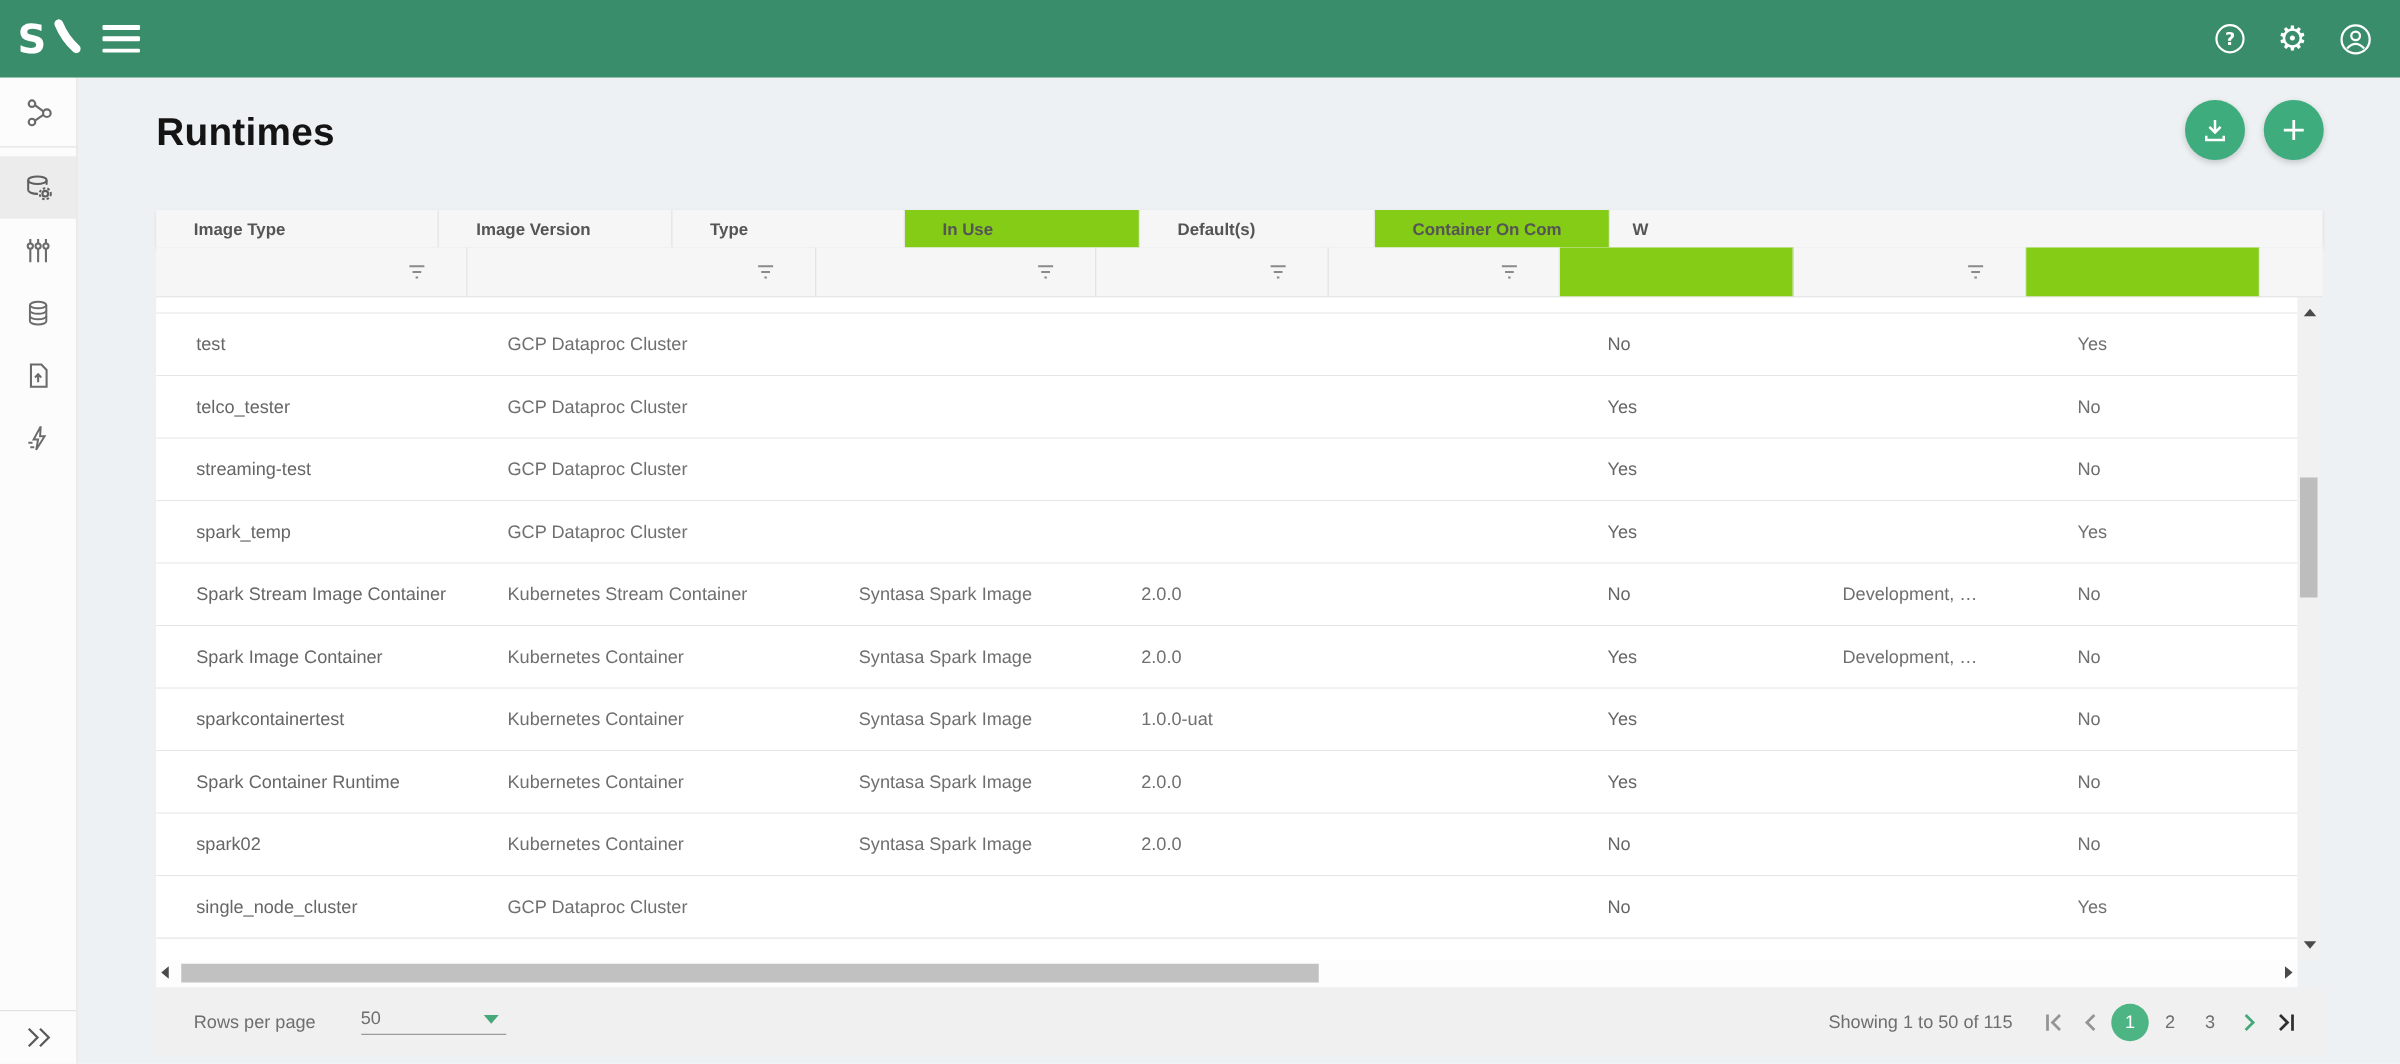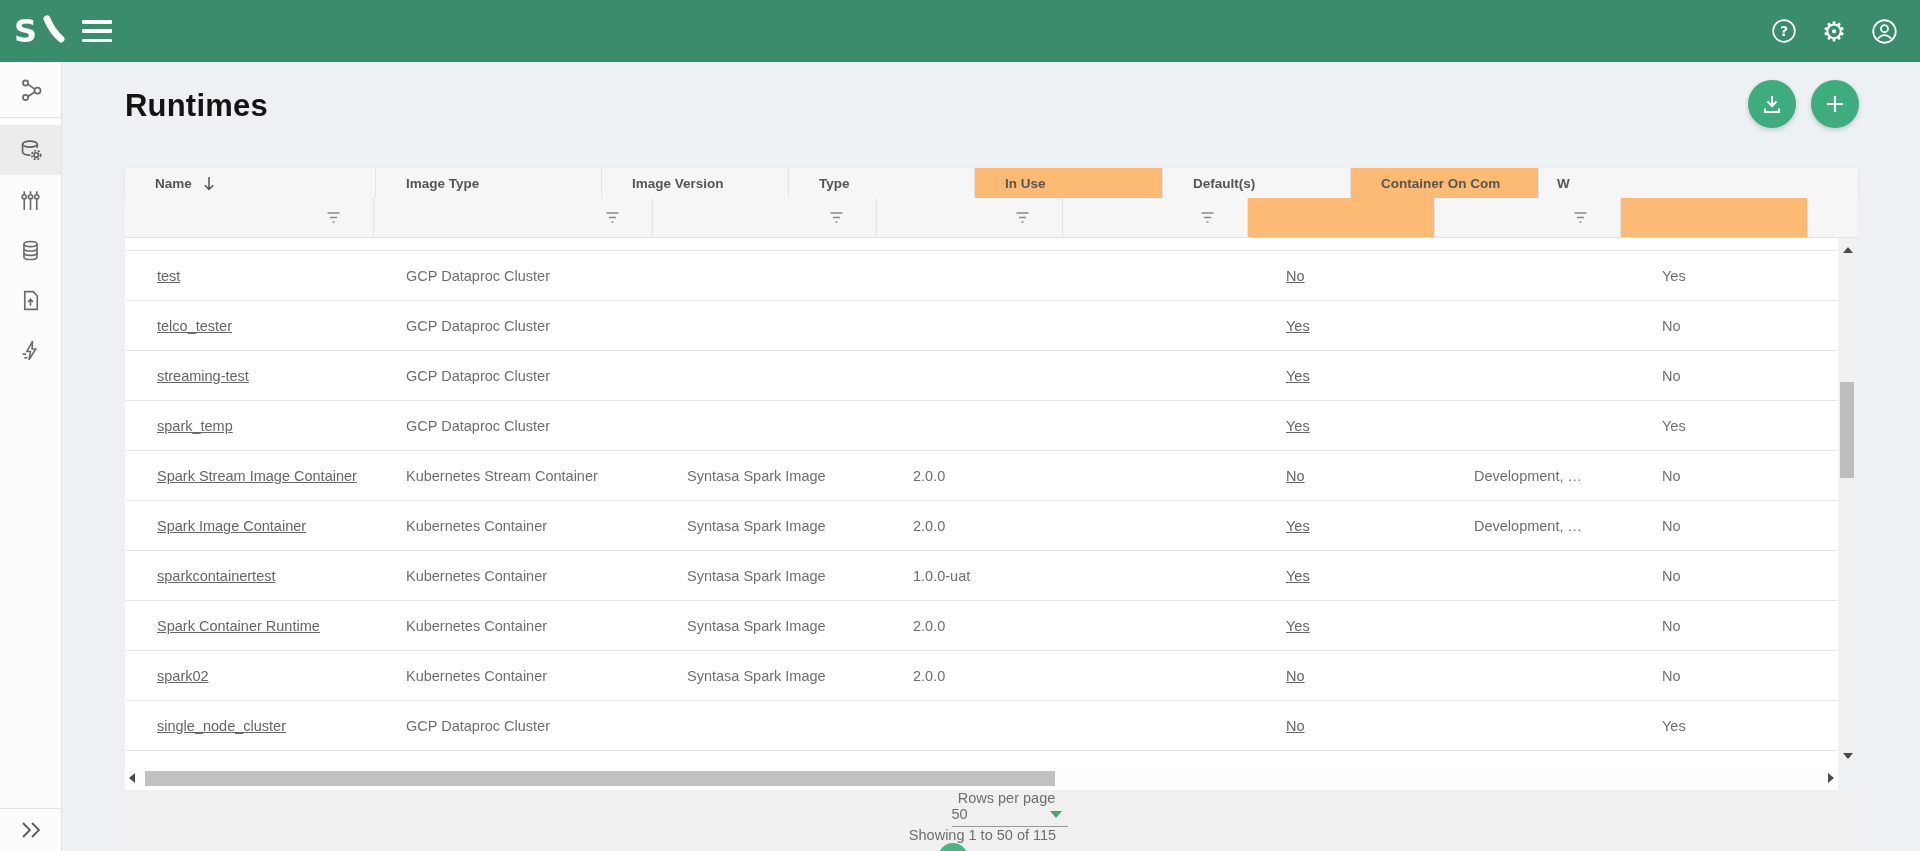--- a/index.html
+++ b/index.html
@@ -30,45 +30,45 @@
   .fab { position:absolute; top:80px; width:48px; height:48px; border-radius:50%; background:#3fac7d; border:none; display:flex; align-items:center; justify-content:center; cursor:pointer; box-shadow:0 2px 5px rgba(0,0,0,.18); }
   .fab.download { left:1748px; }
   .fab.add { left:1811px; }
 
   
   .card { position:absolute; left:125px; top:168px; width:1733px; height:677px; z-index:10; }
   .thead { position:absolute; top:0; left:0; width:1733px; height:30px; display:flex; background:#f6f6f6; box-shadow:0 1px 3px rgba(0,0,0,.07); }
   .tfilter { position:absolute; top:30px; left:0; width:1733px; height:40px; display:flex; background:#f6f6f6; border-bottom:1px solid #e2e2e2; }
   .hcell { height:100%; display:flex; align-items:center; padding-left:30px; border-right:1px solid #e4e4e4; font-size:13.5px; font-weight:700; color:#555; white-space:nowrap; overflow:hidden; cursor:pointer; }
   .fcell { height:100%; display:flex; align-items:center; justify-content:flex-end; padding-right:32px; border-right:1px solid #e4e4e4; }
-  .hl { background:#fdba74; }
+  .hl { background:#84cc16; }
   .c0{width:251px}.c1{width:281px}.c2{width:226px}.c3{width:187px}.c4{width:186px}.c5{width:188px}.c6{width:188px}.c7{width:188px}.c8{width:38px;border-right:none;padding-left:18px}
   .sort-icon { margin-left:10px; }
 
   .tbody { position:absolute; top:70px; left:0; width:1713px; height:530px; background:#fff; overflow:hidden; }
   .sliver { height:13px; border-bottom:1px solid #e6e6e6; }
   .tr { display:flex; height:50px; align-items:center; border-bottom:1px solid #e6e6e6; background:#fff; width:1713px; }
   .td { padding-left:30px; font-size:14.5px; color:#6f6f6f; white-space:nowrap; overflow:hidden; }
   .td.name { padding-left:32px; }
-  .td a { color:#666; text-decoration:underline; cursor:pointer; }
+  .td a { color:#666; cursor:pointer; }
 
   
   .vscroll { position:absolute; top:70px; left:1713px; width:18px; height:530px; background:#f1f1f1; }
   .vthumb { position:absolute; top:144px; left:2px; width:14px; height:96px; background:#bdbdbd; cursor:pointer; }
   .varrow { position:absolute; left:5px; width:0; height:0; border-left:5px solid transparent; border-right:5px solid transparent; cursor:pointer; }
   .varrow.up { top:9px; border-bottom:6px solid #4a4a4a; }
   .varrow.down { bottom:9px; border-top:6px solid #4a4a4a; }
   .hscroll { position:absolute; top:600px; left:0; width:1713px; height:22px; background:#fdfdfd; }
   .hthumb { position:absolute; top:3px; left:20px; width:910px; height:15px; background:#c1c1c1; cursor:pointer; }
   .harrow { position:absolute; top:5px; width:0; height:0; border-top:5px solid transparent; border-bottom:5px solid transparent; cursor:pointer; }
   .harrow.left { left:4px; border-right:6px solid #4a4a4a; }
   .harrow.right { right:4px; border-left:6px solid #4a4a4a; }
 
   
-  .tfoot { position:absolute; top:622px; left:0; width:1733px; height:55px; background:#f0f0f0; display:flex; align-items:center; font-size:14.5px; color:#6e6e6e;flex-direction:column; }
+  .tfoot { position:absolute; top:622px; left:0; width:1733px; height:55px; background:#f0f0f0; display:flex; align-items:center; font-size:14.5px; color:#6e6e6e; }
   .rpp-label { margin-left:30px; }
   .rpp-select { margin-left:36px; width:116px; border-bottom:1px solid #9a9a9a; display:flex; align-items:center; padding-bottom:4px; cursor:pointer;text-align:right; }
   .rpp-value { font-size:14.5px; color:#6e6e6e; }
   .rpp-caret { margin-left:auto; margin-right:6px; width:0; height:0; border-left:6px solid transparent; border-right:6px solid transparent; border-top:7px solid #46a878; }
   .foot-spacer { flex:1; }
   .showing { margin-right:18px; }
   .pager { display:flex; align-items:center; margin-right:14px; }
   .pg-btn { width:30px; height:30px; display:flex; align-items:center; justify-content:center; cursor:pointer; }
   .pg-num { width:30px; height:30px; display:flex; align-items:center; justify-content:center; font-size:14.5px; color:#6e6e6e; cursor:pointer; margin:0 1px; }
   .pg-num.active { background:#4db584; color:#fff; border-radius:50%; }
@@ -174,26 +174,20 @@
   </button>
   <button class="fab add">
     <svg width="24" height="24" viewBox="0 0 24 24" fill="none" stroke="#fff" stroke-width="2.2">
       <path d="M12 4 v16 M4 12 h16"></path>
     </svg>
   </button>
 
   <section class="card">
 
     <div class="thead">
-      <div class="hcell c0">
-        <span>Name</span>
-        <svg class="sort-icon" width="14" height="15" viewBox="0 0 14 15" fill="none" stroke="#555" stroke-width="1.5">
-            <path d="M7 1 v12 M2.8 9.2 L7 13.4 l4.2 -4.2"></path>
-          </svg>
-      </div>
       <div class="hcell c2">
           <span>Image Type</span>
         </div>
       <div class="hcell c3">
           <span>Image Version</span>
         </div>
       <div class="hcell c4">
           <span>Type</span>
         </div>
       <div class="hcell c5 hl">

